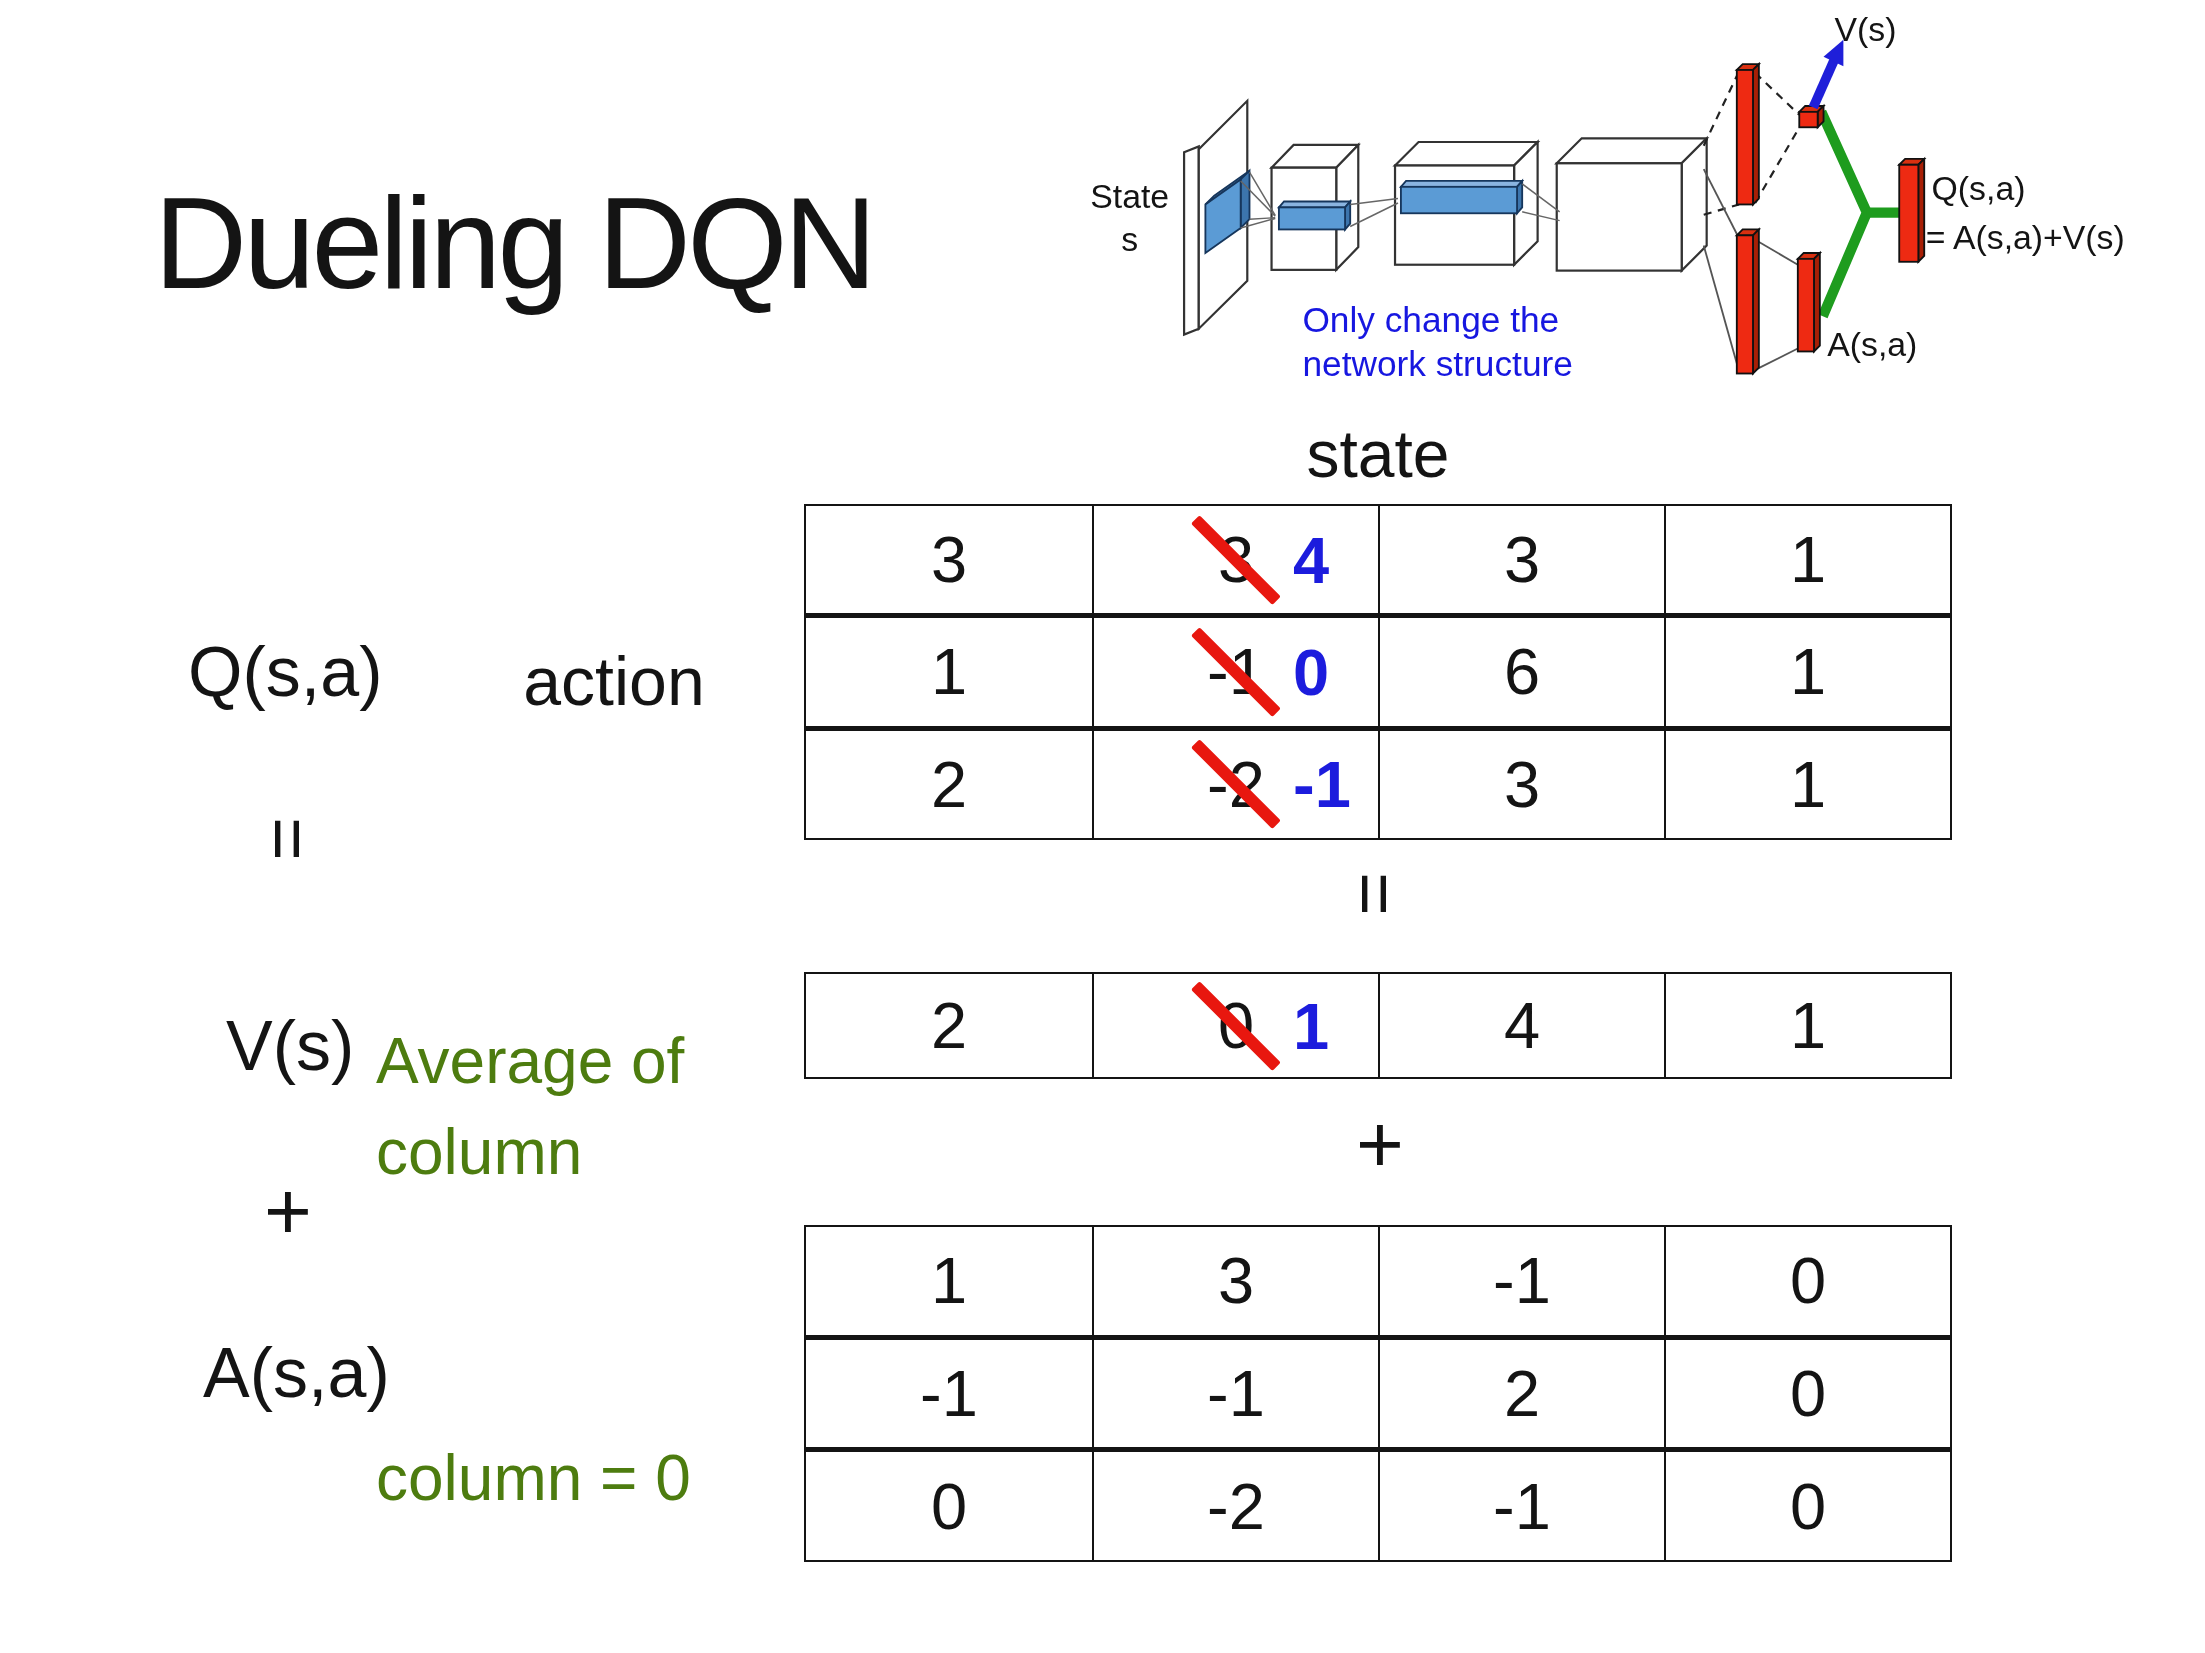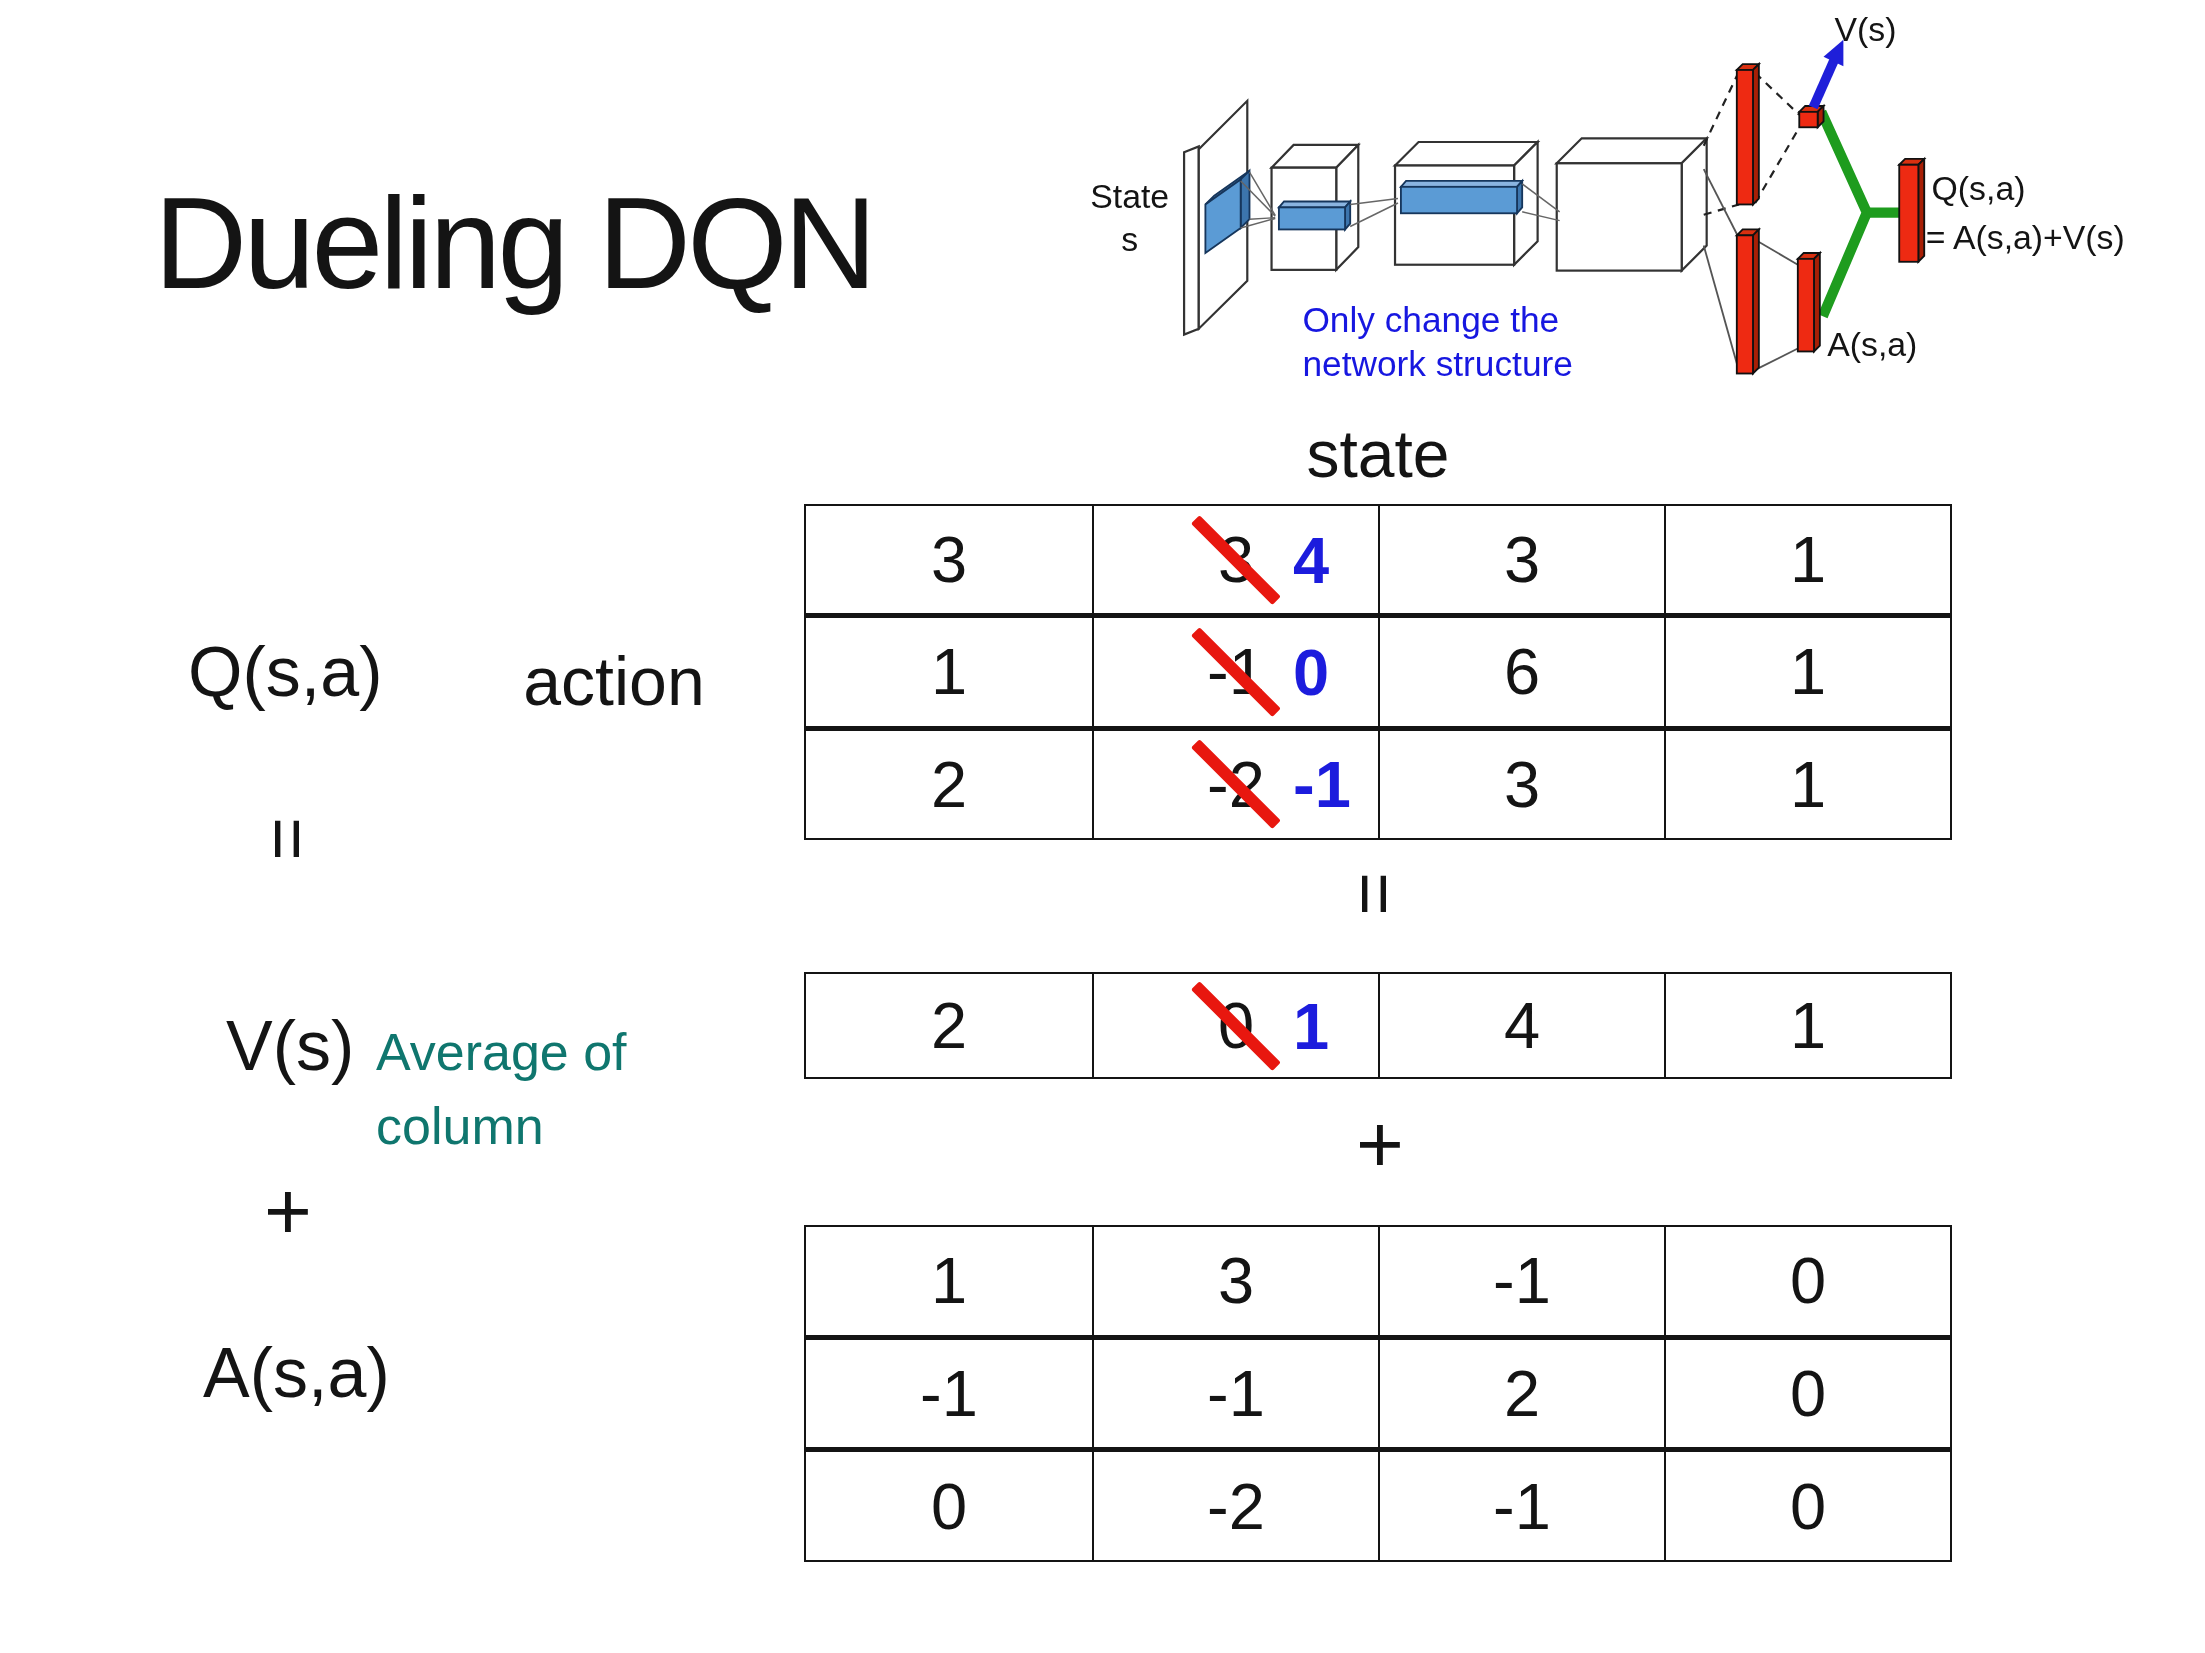--- a/index.html
+++ b/index.html
@@ -20,21 +20,21 @@
   #q-lbl{left:188px;top:632px;font-size:70px;}
   #v-lbl{left:226px;top:1006px;font-size:70px;}
   #a-lbl{left:203px;top:1333px;font-size:70px;}
   .rot-eq{font-size:75px;transform:translate(-50%,-50%) rotate(90deg);line-height:1;}
   #eq-left{left:288px;top:839px;}
   #eq-mid{left:1375px;top:894px;}
   .plus{font-size:82px;transform:translate(-50%,-50%);line-height:1;}
   #plus-left{left:288px;top:1211px;}
   #plus-mid{left:1380px;top:1144px;}
 
-  .bluenote{color:#0f766e;font-size:52px;line-height:1.42;}
+  .bluenote{color:#4d7c0f;font-size:64px;line-height:1.42;}
   #avg-note{left:376px;top:1016px;}
   #sum-note{left:376px;top:1433px;}
 
   
   .tbl{left:804px;width:1148px;border:2.9px solid #141414;box-sizing:border-box;
        display:flex;flex-direction:column;background:#fff;}
   #q-tbl{top:504px;height:336px;}
   #v-tbl{top:972px;height:107px;}
   #a-tbl{top:1225px;height:337px;}
   .trow{flex:1;display:grid;grid-template-columns:repeat(4,1fr);}
@@ -184,20 +184,21 @@
 <div class="abs rot-eq" id="eq-left">=</div>
 <div class="abs" id="v-lbl">V(s)</div>
 <div class="abs plus" id="plus-left">+</div>
 <div class="abs" id="a-lbl">A(s,a)</div>
 
 <div class="abs bluenote" id="avg-note">
   <div>Average of</div>
   <div>column</div>
 </div>
 <div class="abs bluenote" id="sum-note">
+  <div>column = 0</div>
 </div>
 
 <div class="abs tbl" id="q-tbl">
     <div class="trow">
       <div class="tcell">
         <span>3</span>
       </div>
       <div class="tcell">
         <span class="oldwrap"><span>3</span><i class="strike"></i></span>
         <span class="newval">4</span>

